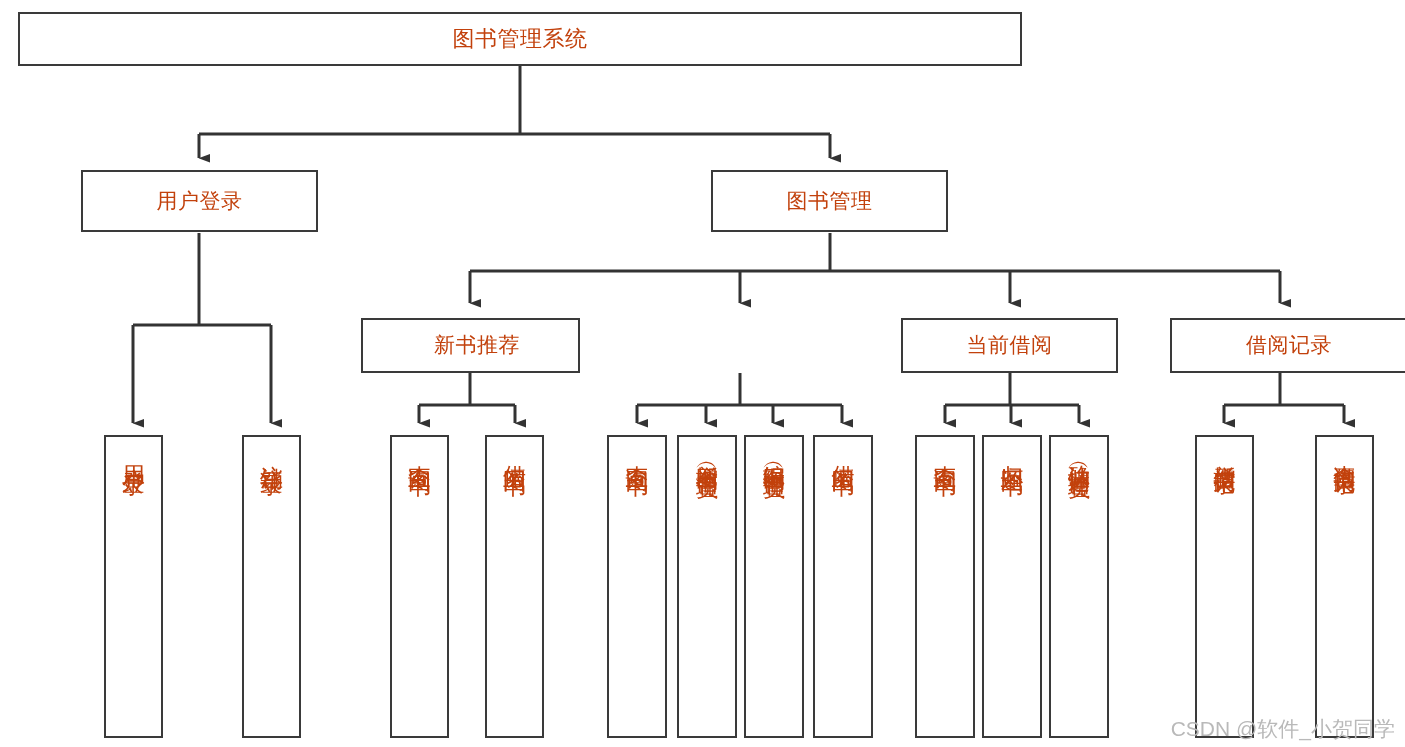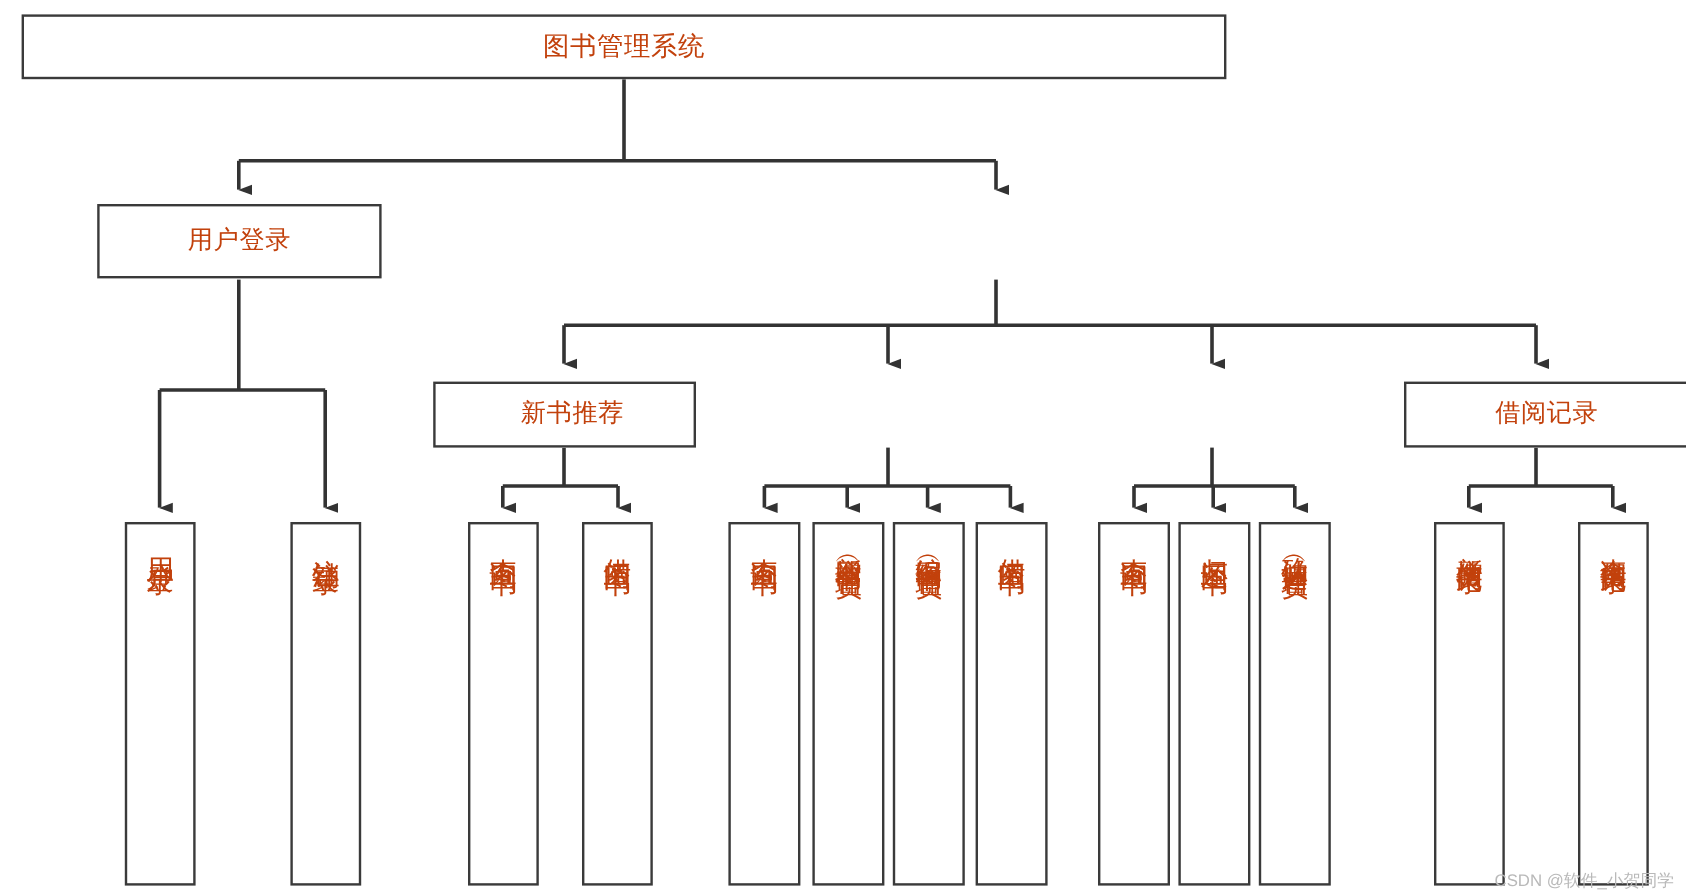--- a/index.html
+++ b/index.html
@@ -63,21 +63,21 @@
     white-space: nowrap;
   }
   .node.vert.tall .lbl {
     font-size: 22px;
     letter-spacing: 2px;
   }
   #watermark {
     position: absolute;
     right: 10px;
     bottom: 4px;
-    font-size: 14px;
+    font-size: 21px;
     color: #b9b9b9;
     z-index: 5;
     white-space: nowrap;
     font-family: "Liberation Sans", "DejaVu Sans", sans-serif;
   }
 </style>
 </head>
 <body>
 
 <div id="canvas">
@@ -133,24 +133,30 @@
     </g>
   </svg>
 
   <div class="node root horiz" style="left:18px; top:12px; width:1004px; height:54px;">
     <span class="lbl">图书管理系统</span>
   </div>
 
   <div class="node horiz" style="left:81px; top:170px; width:237px; height:62px;">
     <span class="lbl">用户登录</span>
   </div>
+  <div class="node horiz" style="left:711px; top:170px; width:237px; height:62px;">
+    <span class="lbl">图书管理</span>
+  </div>
 
   <div class="node horiz" style="left:361px; top:318px; width:219px; height:55px;padding-left:13px;">
     <span class="lbl">新书推荐</span>
   </div>
+  <div class="node horiz" style="left:901px; top:318px; width:217px; height:55px;">
+    <span class="lbl">当前借阅</span>
+  </div>
   <div class="node horiz" style="left:1170px; top:318px; width:238px; height:55px;">
     <span class="lbl">借阅记录</span>
   </div>
 
   <div class="node vert" style="left:104px; top:435px; width:59px; height:303px;">
     <span class="lbl">用户登录</span>
   </div>
   <div class="node vert" style="left:242px; top:435px; width:59px; height:303px;">
     <span class="lbl">注销登录</span>
   </div>

